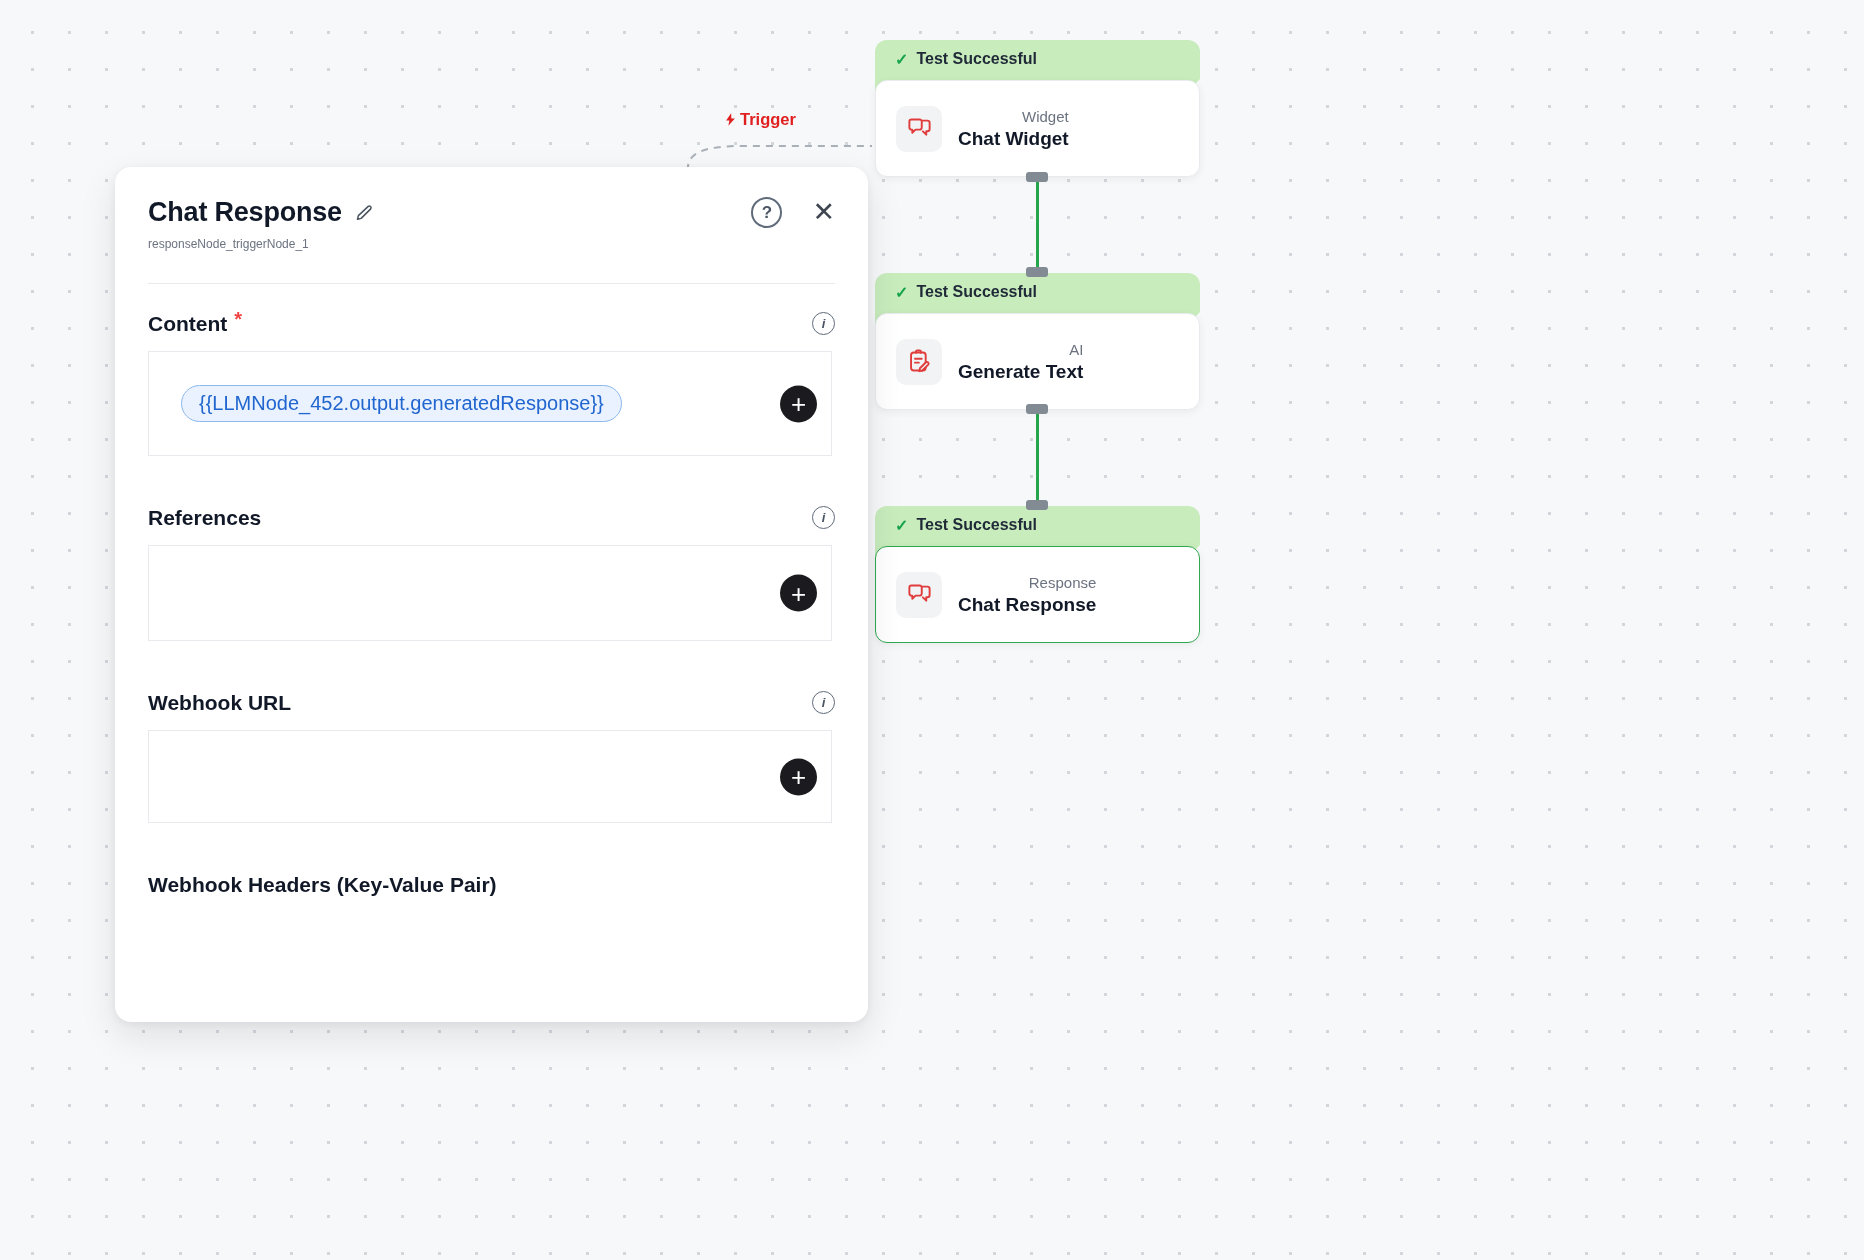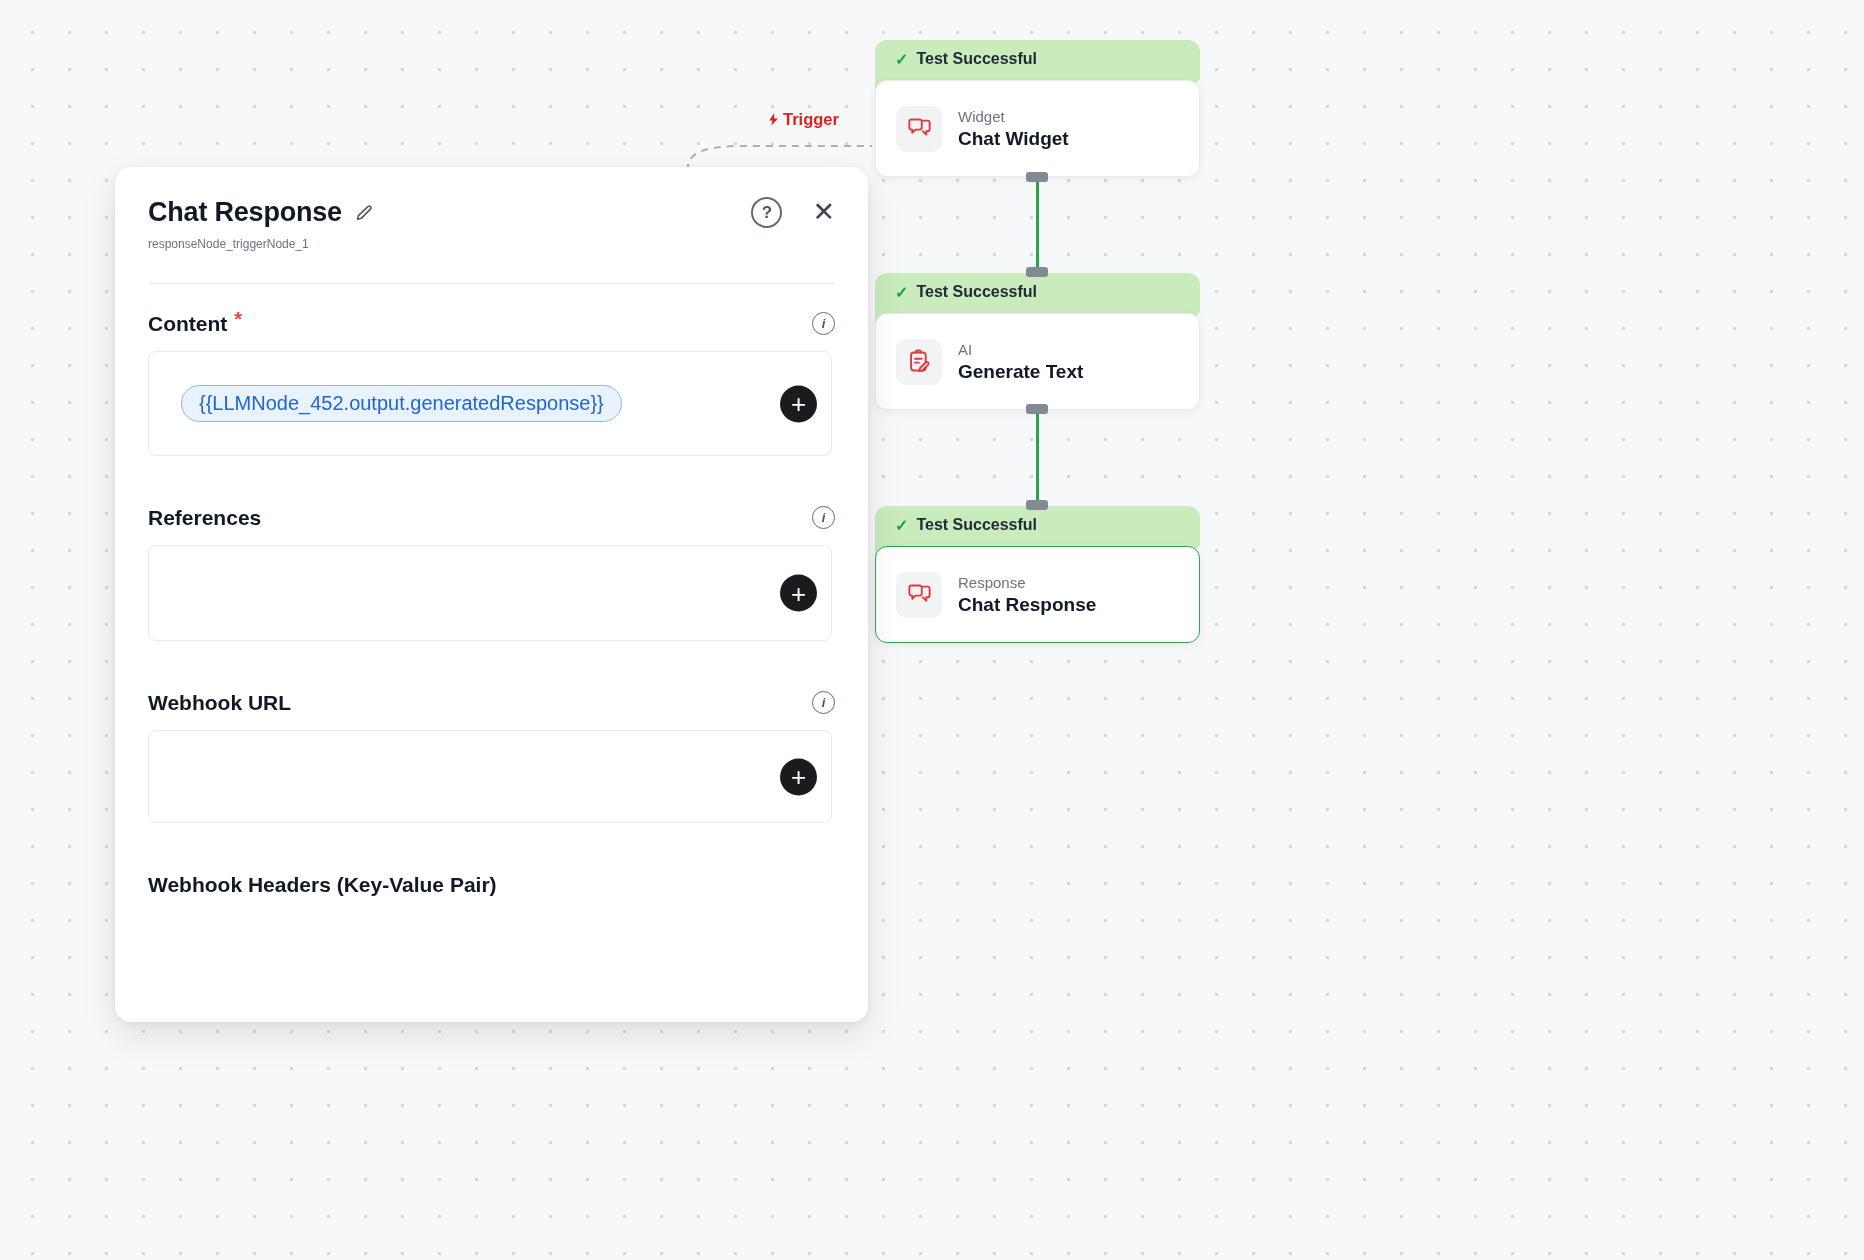--- a/index.html
+++ b/index.html
@@ -16,21 +16,21 @@
   .canvas { position:absolute; inset:0; }
 
   
   .edge-layer { position:absolute; inset:0; z-index:0; pointer-events:none; }
   .vline { position:absolute; left:1036px; width:3px; background:#27a54a; z-index:1; }
   .handle {
     position:absolute; left:1026px; width:22px; height:10px;
     background:#828a93; border-radius:3px; z-index:3;
   }
   .trigger-label {
-    position:absolute; left:766px; top:110px; z-index:2;
+    position:absolute; left:723px; top:110px; z-index:2;
     display:flex; align-items:center; gap:2px;
     color:#e02020; font-size:16.5px; font-weight:700;
   }
 
   
   .node { position:absolute; left:875px; width:325px; z-index:1; }
   .node .banner {
     position:relative; height:54px;
     background:#c8ecbc;
     border-radius:12px 12px 0 0;
@@ -38,21 +38,21 @@
     padding:10px 0 0 20px;
     display:flex; align-items:flex-start; gap:8px;
     font-size:16px; font-weight:700; color:#1f2937;
   }
   .node .banner .check { color:#16a34a; font-weight:700; font-size:16px; }
   .node .body {
     position:relative; z-index:1;
     margin-top:-14px; height:97px;
     background:#ffffff; border:1px solid #e9eaee; border-radius:12px;
     box-shadow:0 2px 8px rgba(16,24,40,.06);
-    display:flex; align-items:center; gap:16px; padding:0 18px 0 20px;
+    display:flex; align-items:center; gap:16px; padding:0 18px 0 20px;text-align:right;
   }
   .node .body.selected { border:1.5px solid #2fa84f; }
   .icon-box {
     width:46px; height:46px; border-radius:10px; background:#f2f3f5;
     display:flex; align-items:center; justify-content:center; flex:none;
   }
   .node .cat { font-size:15px; color:#6b7280; margin-bottom:3px; }
   .node .ttl { font-size:19px; font-weight:700; color:#111827; }
 
   
@@ -81,21 +81,21 @@
   .sec-label { font-size:21px; font-weight:700; color:#111827; }
   .req { color:#ef4444; font-size:20px; font-weight:700; margin-left:7px; margin-top:-4px; }
   .info-btn {
     margin-left:auto; width:23px; height:23px; border-radius:50%;
     border:1.6px solid #5f6b7a; color:#4b5563;
     font-size:13px; font-weight:600; font-style:italic;
     display:flex; align-items:center; justify-content:center; cursor:pointer;
   }
   .field-box {
     position:relative; margin-top:15px; width:684px;
-    border:1.5px solid #e7e9ed; border-radius:8px; background:#fff;
+    border:1.5px solid #e7e9ed; border-radius:0; background:#fff;
   }
   .box-references { height:96px; }
   .box-webhook { height:93px; }
   .box-headers { height:120px; }
   .token {
     display:inline-block; max-width:560px;
     background:#e9f2fe; border:1.5px solid #8cb8ee; border-radius:19px;
     color:#2166cf; font-size:20px; padding:6px 17px;
     white-space:nowrap;
   }

